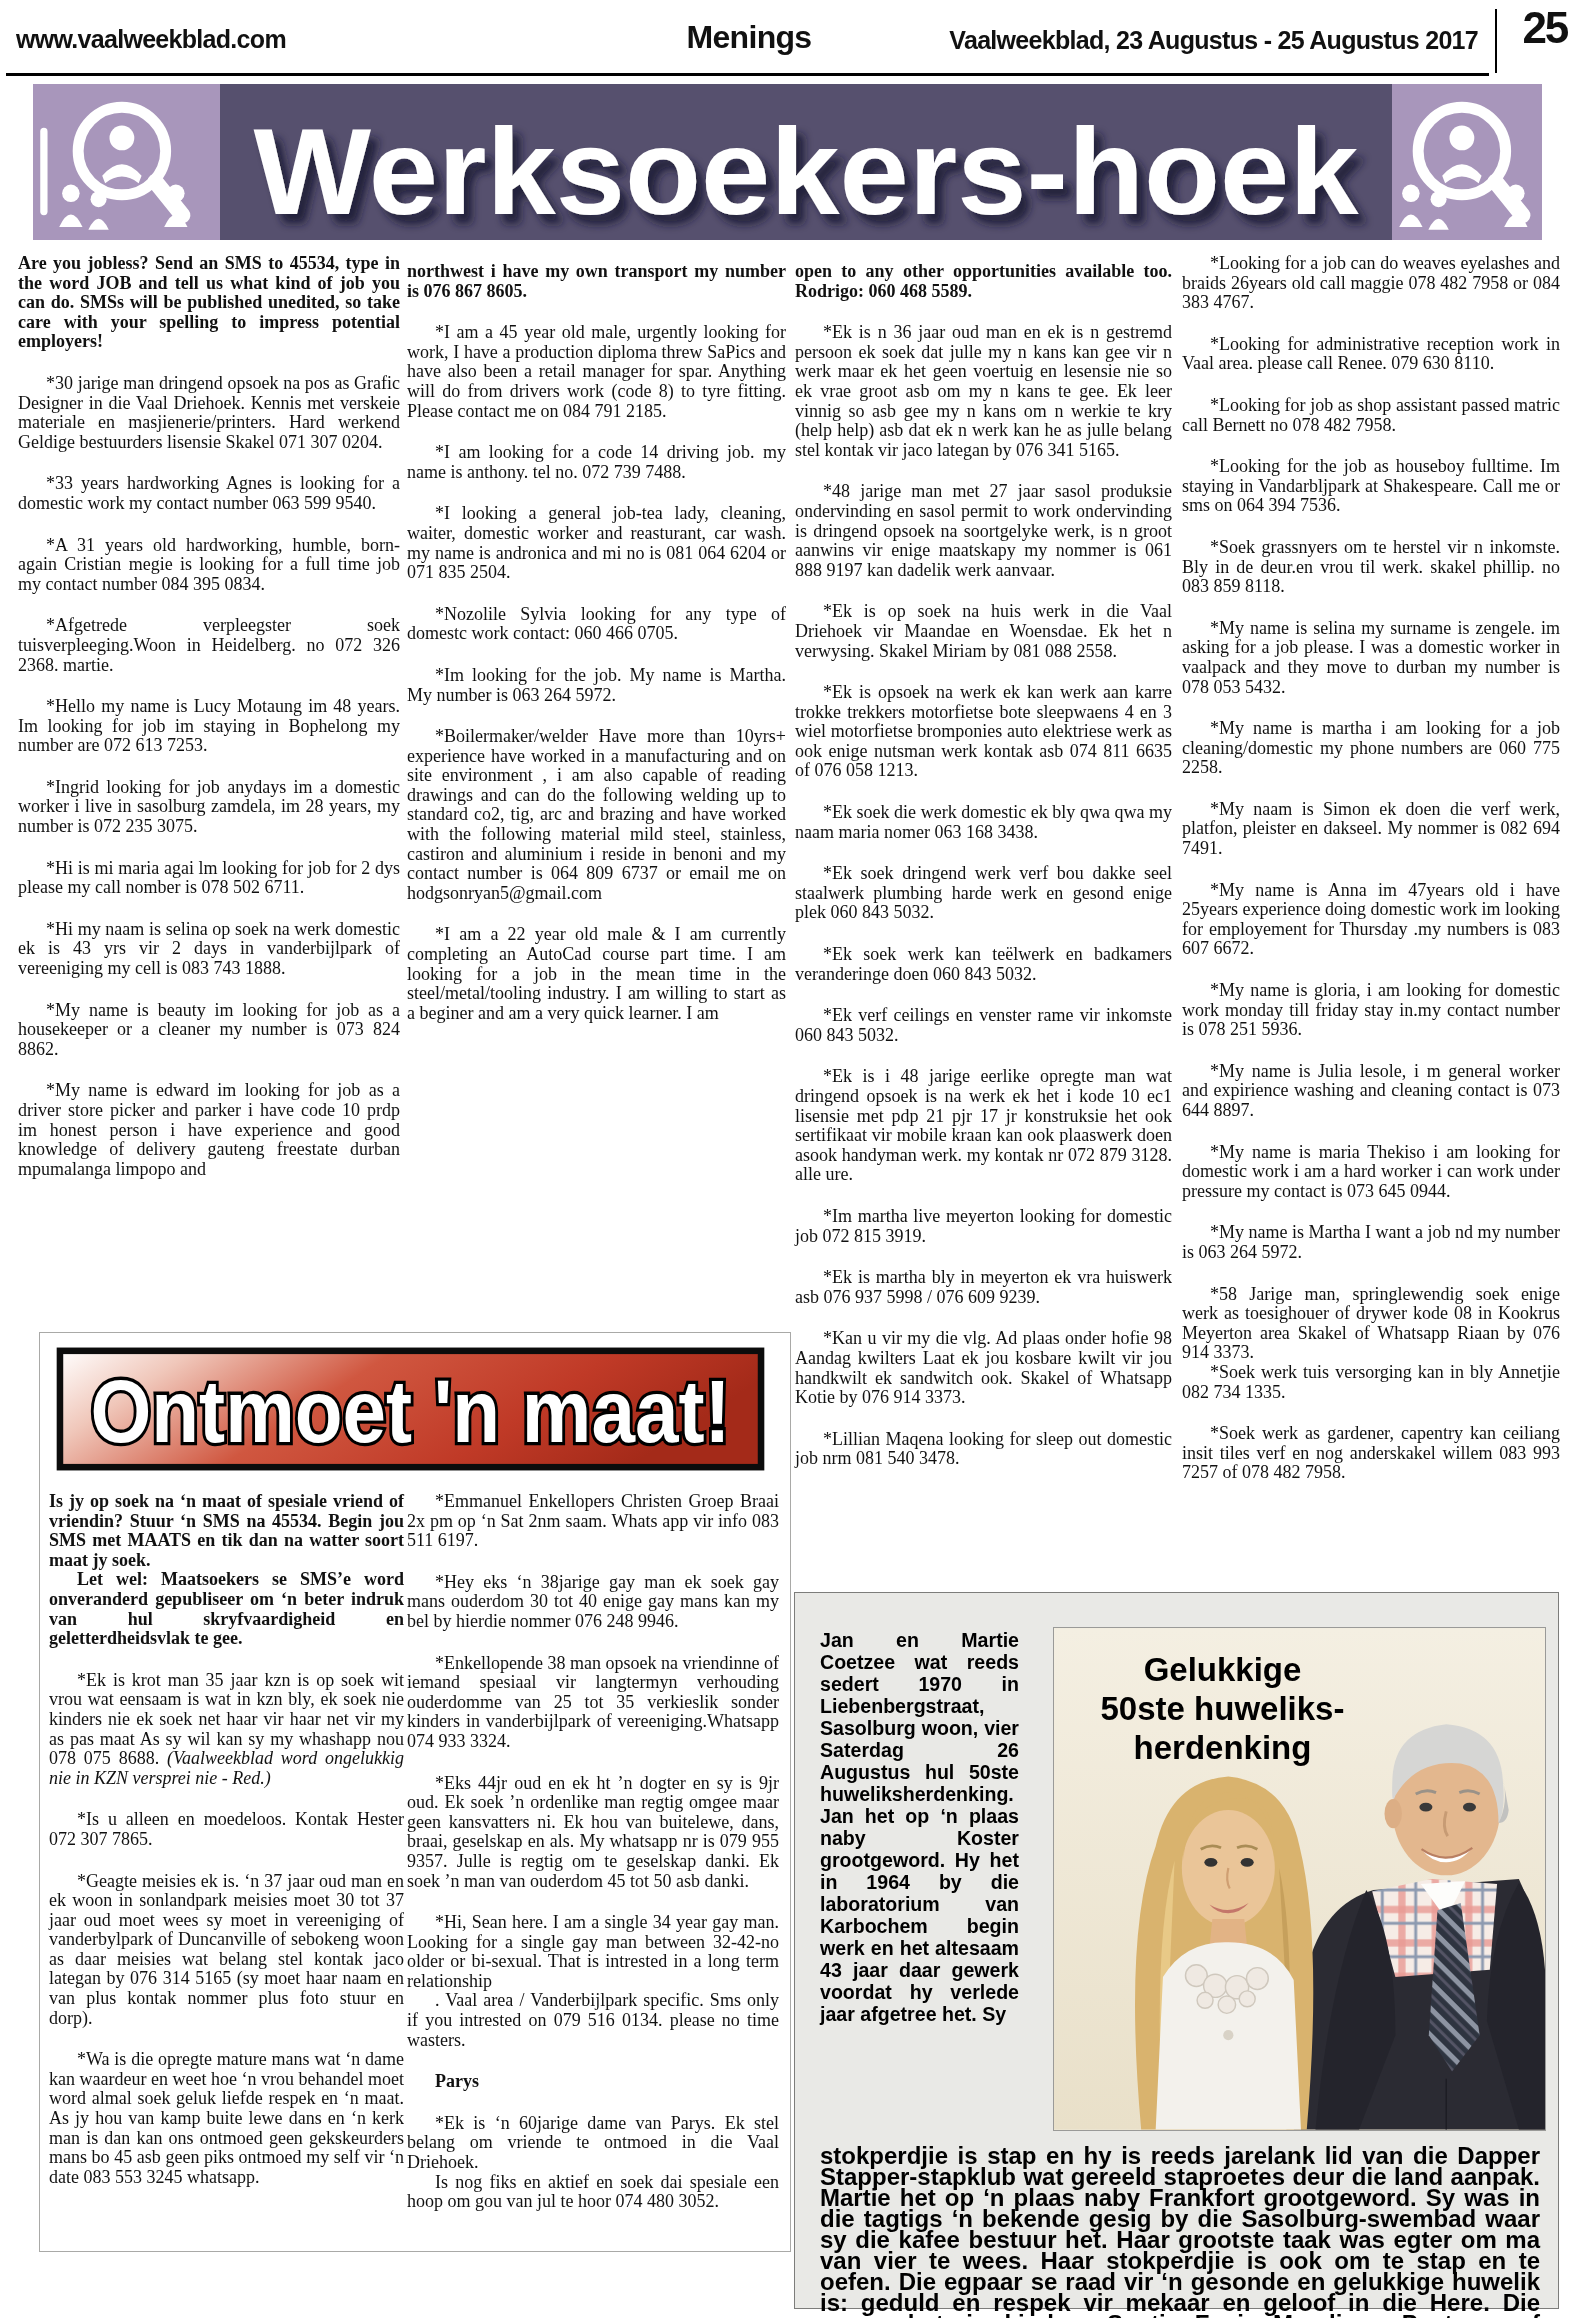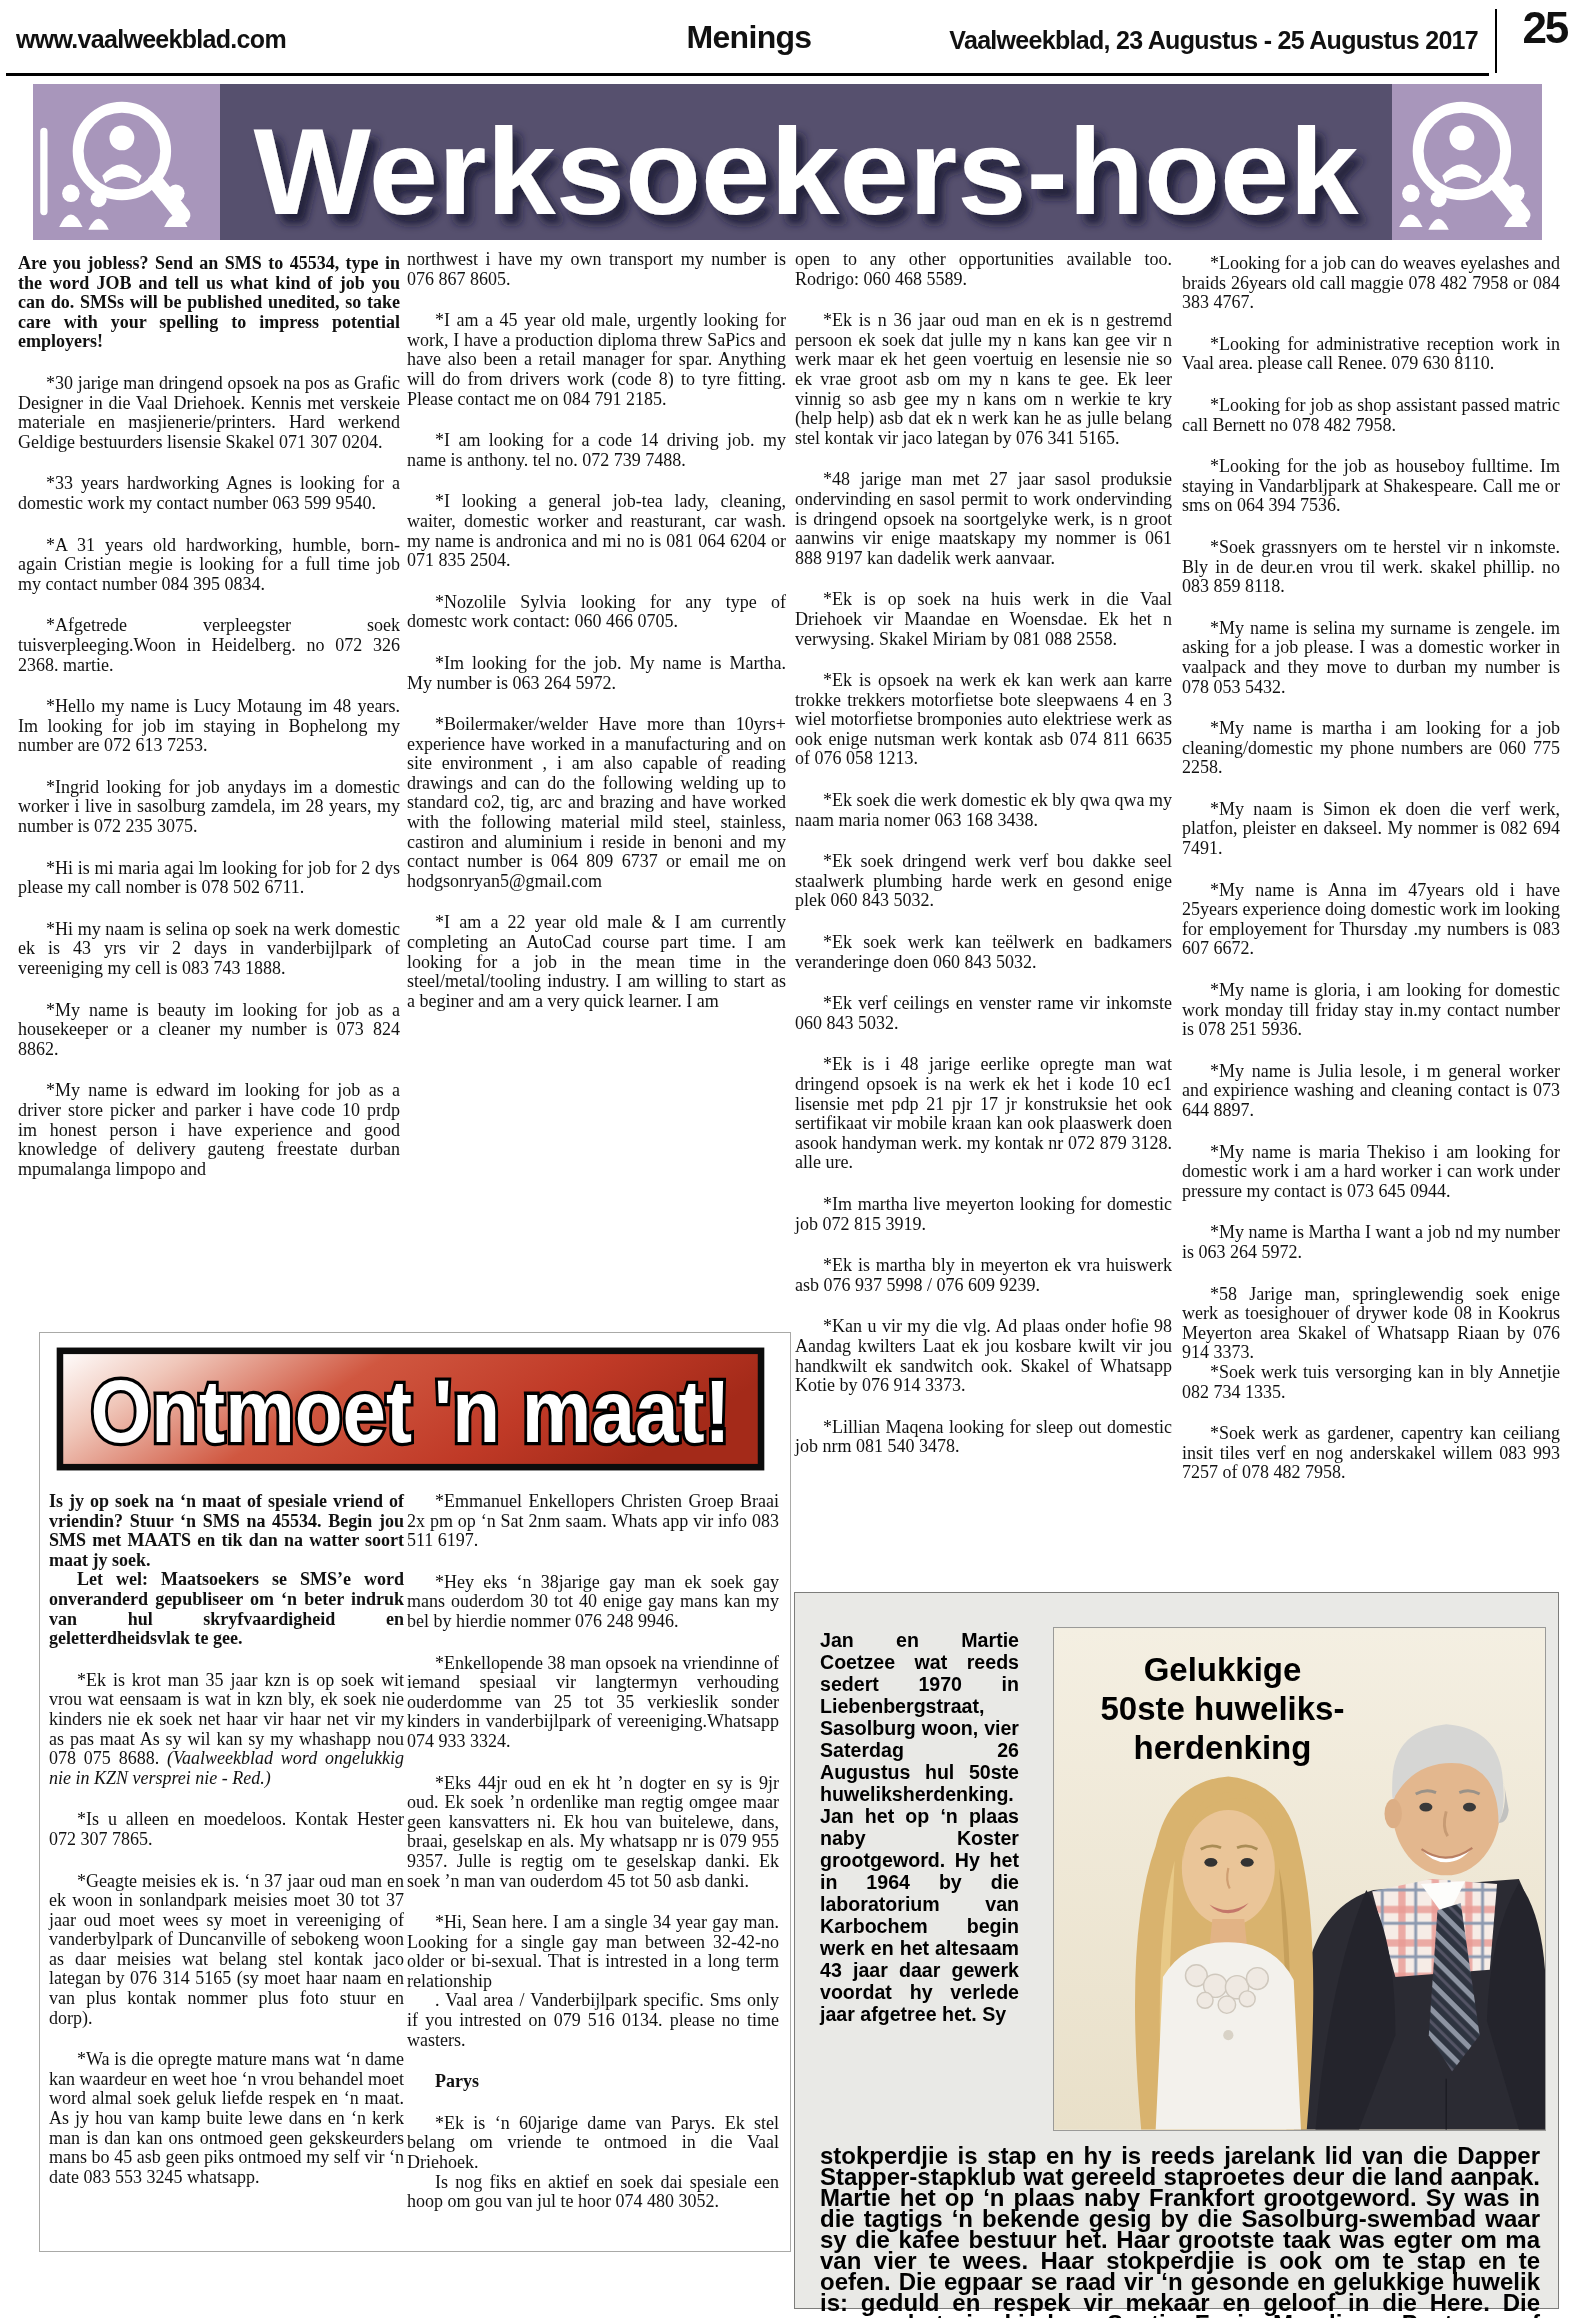--- a/index.html
+++ b/index.html
@@ -22,21 +22,21 @@
   #icon-right{left:1392px;width:150px;}
   #banner-main{left:220px;top:84px;width:1172px;height:156px;background:#56506e;}
   
   .col{font-size:18px;line-height:19.6px;text-align:justify;}
   #col1{left:18px;top:250px;width:382px;}
   #col2{left:407px;top:250px;width:379px;}
   #col3{left:795px;top:250px;width:377px;}
   #col4{left:1182px;top:250px;width:378px;}
   .ad{margin:22px 0 0 0;text-indent:28px;}
   .ad:first-child{margin-top:4px;}
-  .ad.cont{text-indent:0;margin-top:0;}
+  .ad.cont{text-indent:0;margin-top:12px;font-weight:bold;}
   .ad.tight{margin-top:0;}
   .ad.intro{font-weight:bold;text-indent:0;font-size:18px;}
   .ad.intro2{font-weight:bold;margin-top:0;}
   .ad.heading{font-weight:bold;}
   i{font-style:italic;}
   
   #maat-box{left:39px;top:1332px;width:750px;height:918px;border:1.5px solid #a9a9a7;background:#fff;}
   #maat-banner{left:54px;top:1345px;width:713px;height:128px;}
   #maat-colA{left:49px;top:1488px;width:355px;}
   #maat-colB{left:407px;top:1488px;width:372px;}

